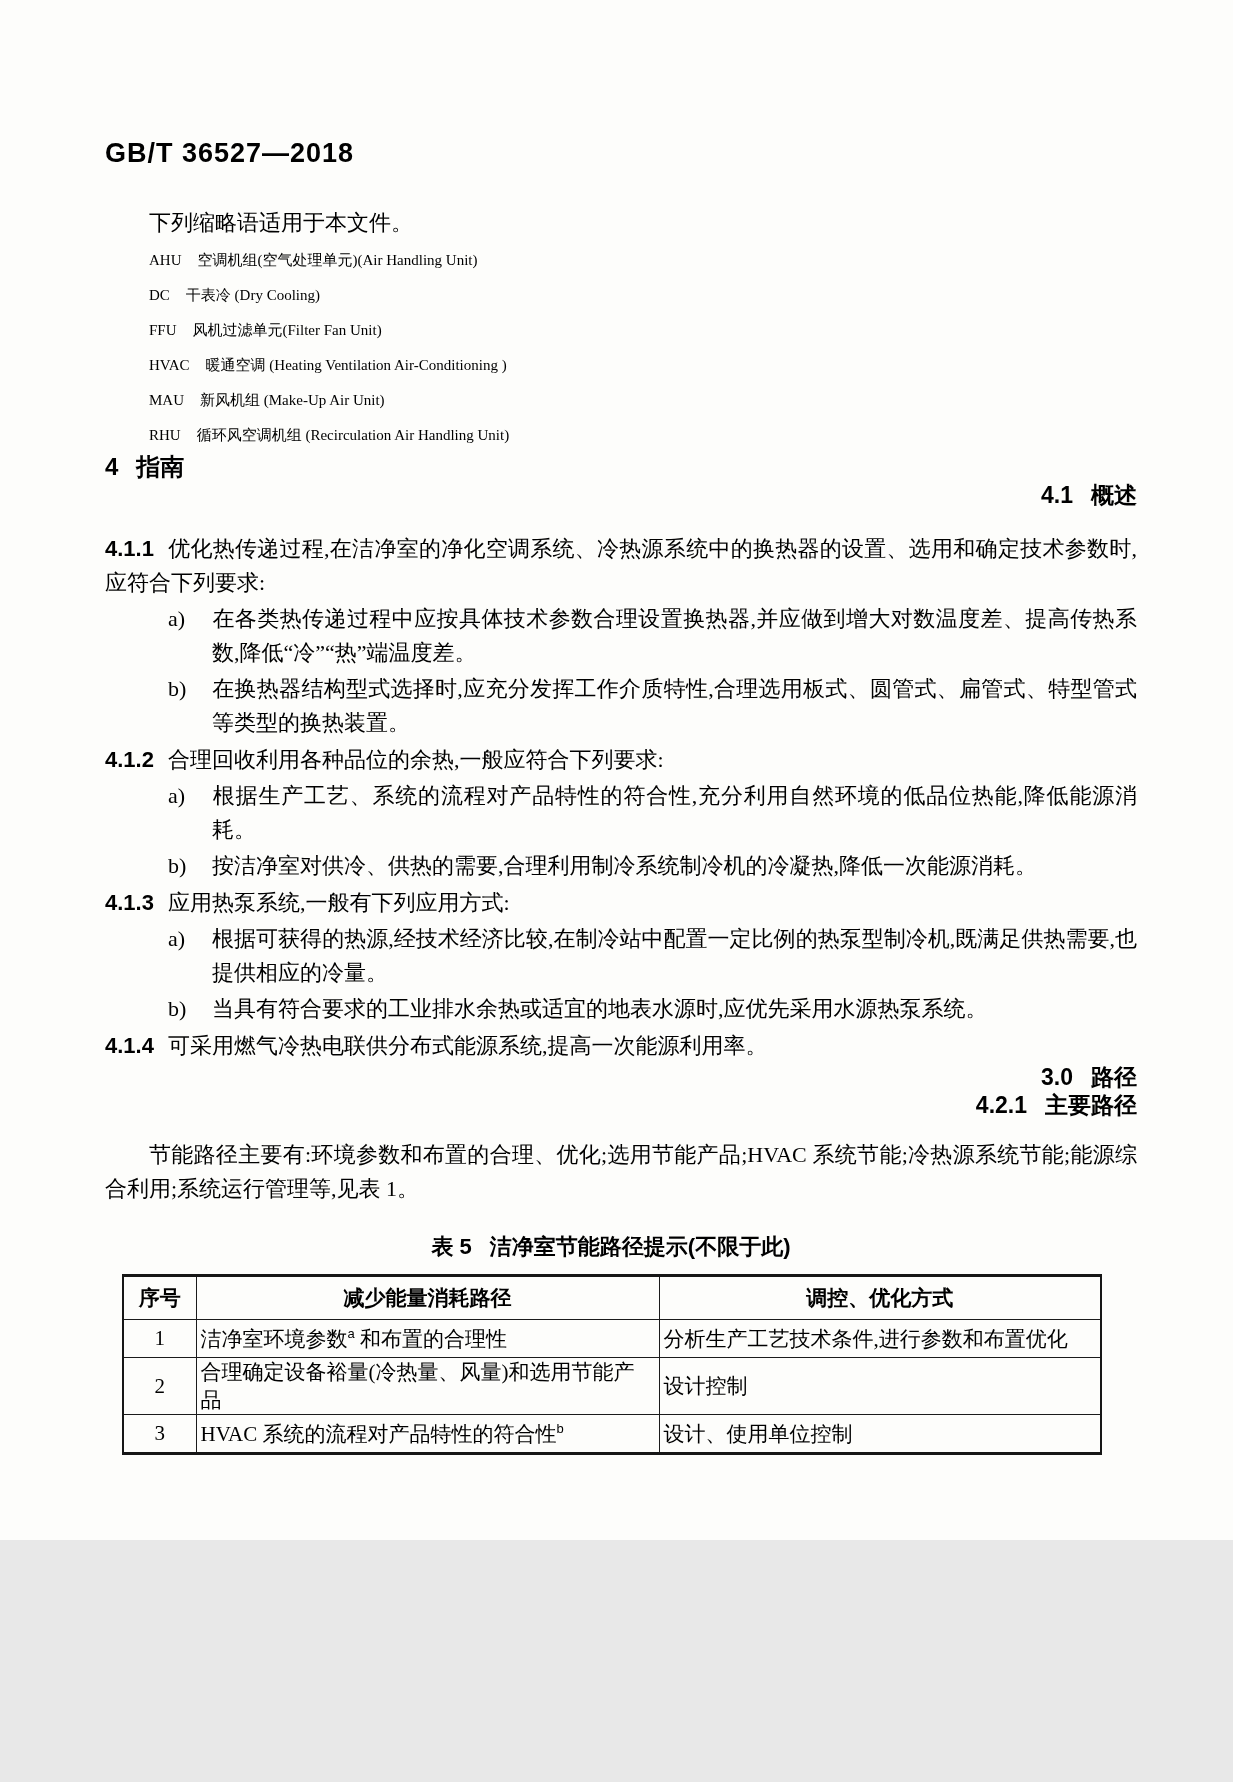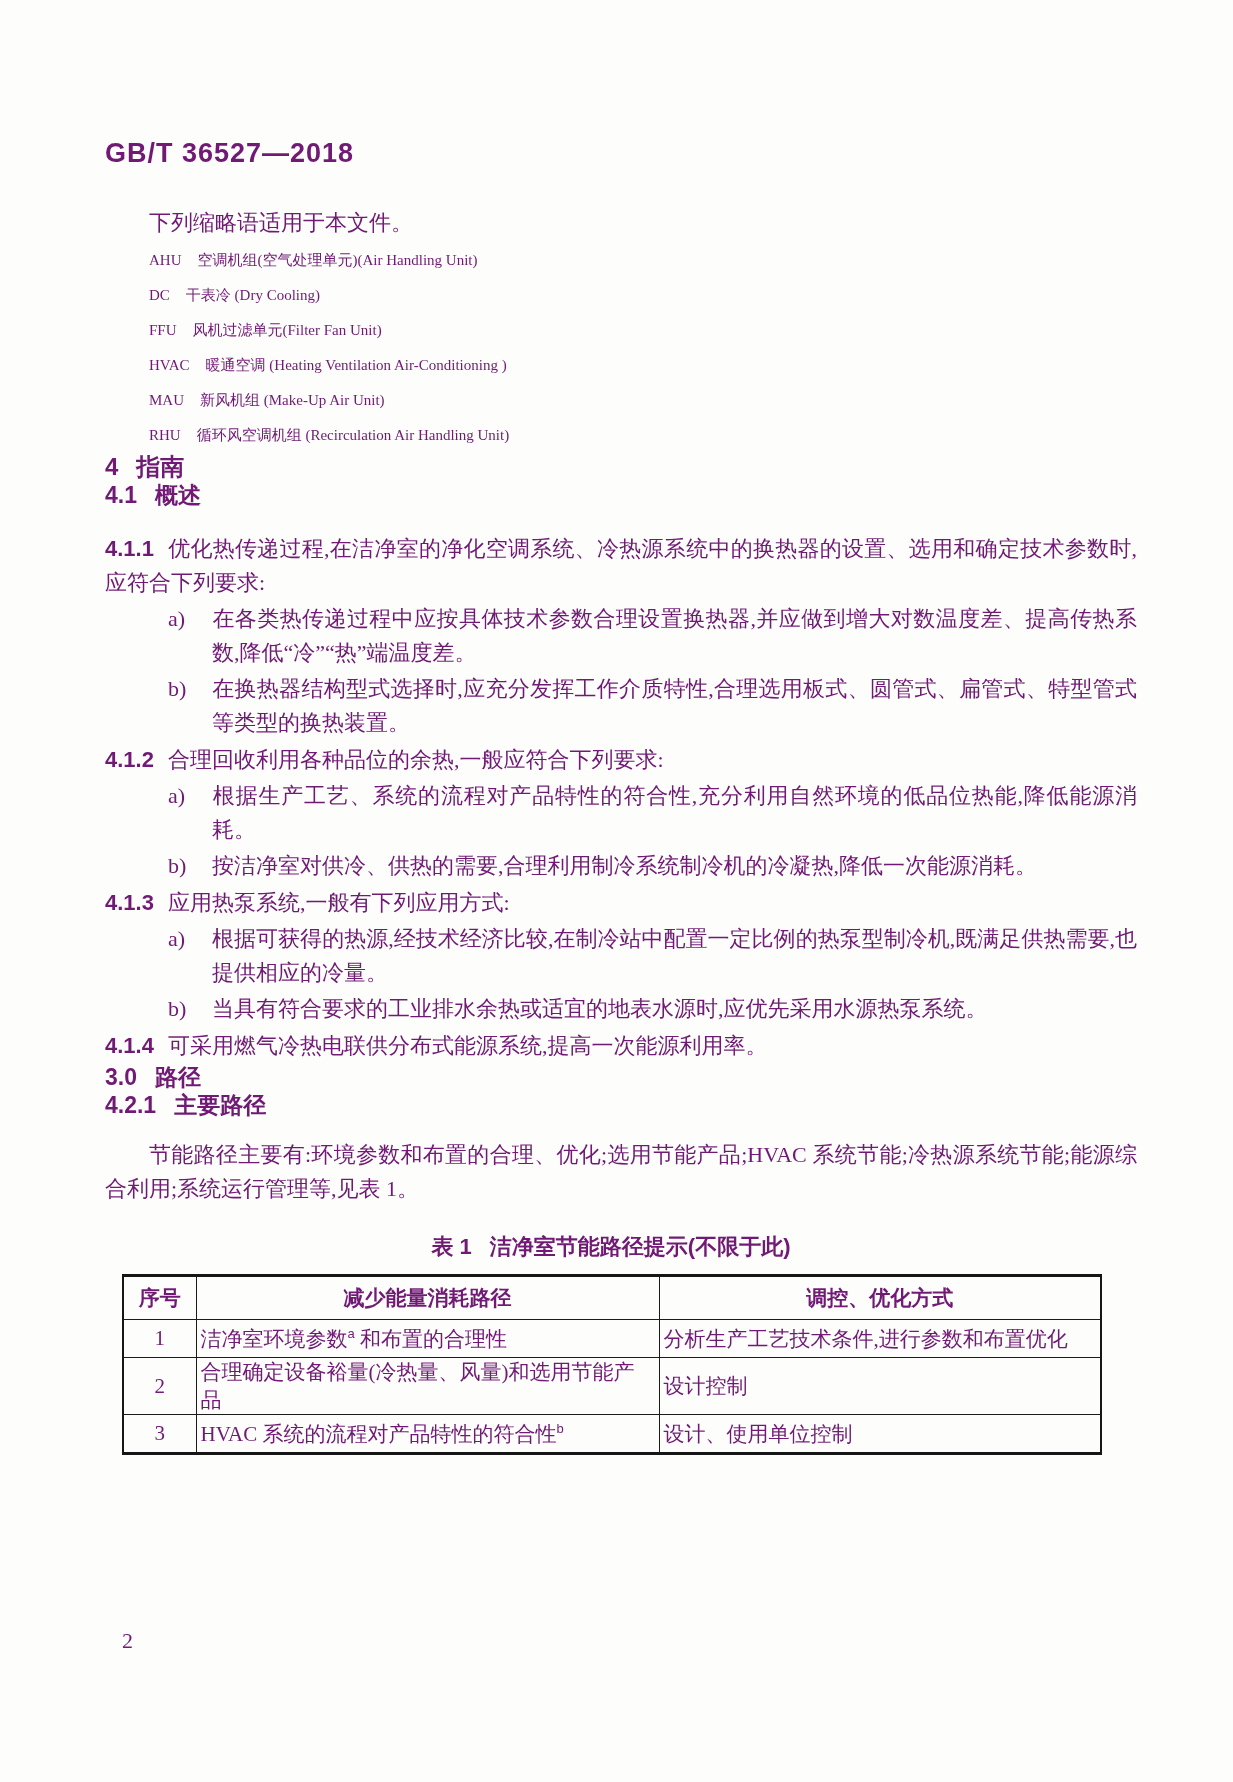--- a/index.html
+++ b/index.html
@@ -1,38 +1,38 @@
 <!DOCTYPE html>
 <html><head>
 <meta charset="utf-8">
 <style>
   html,body{margin:0;padding:0;background:#e8e8e8;}
   .page{
     position:relative;
-    width:1233px;height:1782px;
+    width:1233px;height:1540px;
     margin:0 auto;
     background:#fdfdfb;
-    color:#701a75;
+    color:#000000;
     font-family:"Liberation Serif","DejaVu Serif",serif;
     overflow:hidden;
   }
   .content{position:absolute;left:105px;top:138px;width:1032px;}
 
   .docnum{
     font-family:"Liberation Sans","DejaVu Sans",sans-serif;
     font-weight:bold;font-size:27px;letter-spacing:1px;line-height:30px;
   }
 
   h2.sec{
     font-family:"Liberation Sans","DejaVu Sans",sans-serif;
     font-weight:bold;font-size:24px;line-height:28px;margin:0;
   }
   h3.subsec{
     font-family:"Liberation Sans","DejaVu Sans",sans-serif;
-    font-weight:bold;font-size:23px;line-height:28px;margin:0;
+    font-weight:bold;font-size:23px;line-height:28px;margin:0;text-align:right;
   }
   .h-label{margin-right:18px;}
 
   .para{
     font-size:22px;line-height:34px;margin:0;
     text-align:justify;word-break:break-all;
   }
   .cnum{
     font-family:"Liberation Sans","DejaVu Sans",sans-serif;
     font-weight:bold;margin-right:14px;
@@ -130,21 +130,21 @@
       <span class="h-label">3.0</span><span>路径</span>
     </h3>
 
     <h3 class="subsec mt-s421">
       <span class="h-label">4.2.1</span><span>主要路径</span>
     </h3>
 
     <p class="para mt-p421" style="text-indent:2em;">节能路径主要有:环境参数和布置的合理、优化;选用节能产品;HVAC 系统节能;冷热源系统节能;能源综合利用;系统运行管理等,见表 1。</p>
 
     <div class="caption mt-caption">
-      <span>表 1</span><span class="cap-title">洁净室节能路径提示(不限于此)</span>
+      <span>表 5</span><span class="cap-title">洁净室节能路径提示(不限于此)</span>
     </div>
 
     <table class="t1 mt-table">
       <colgroup>
           <col style="width:73px">
           <col style="width:463px">
           <col style="width:442px">
         </colgroup>
       <thead>
         <tr>

